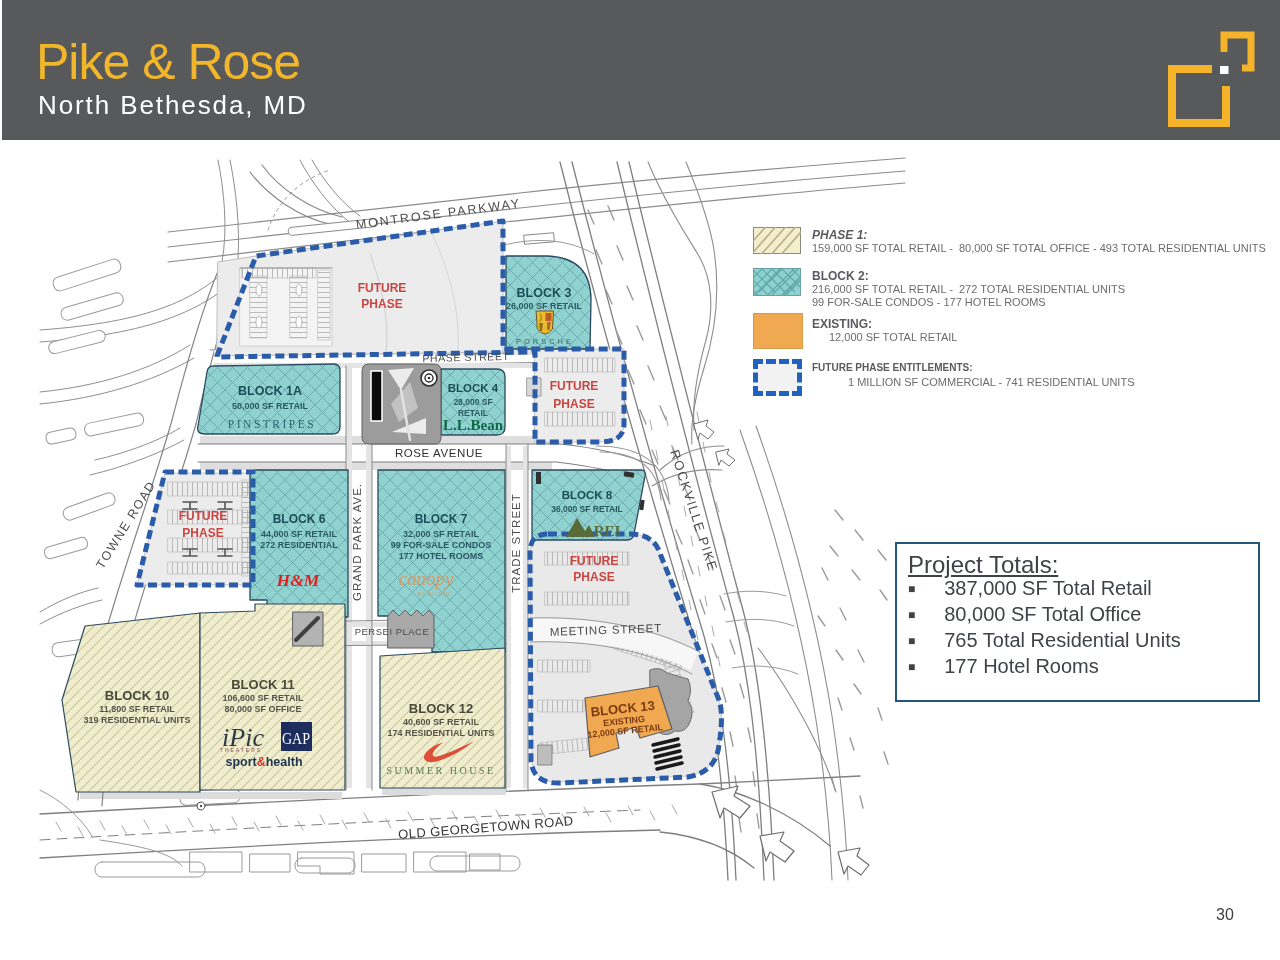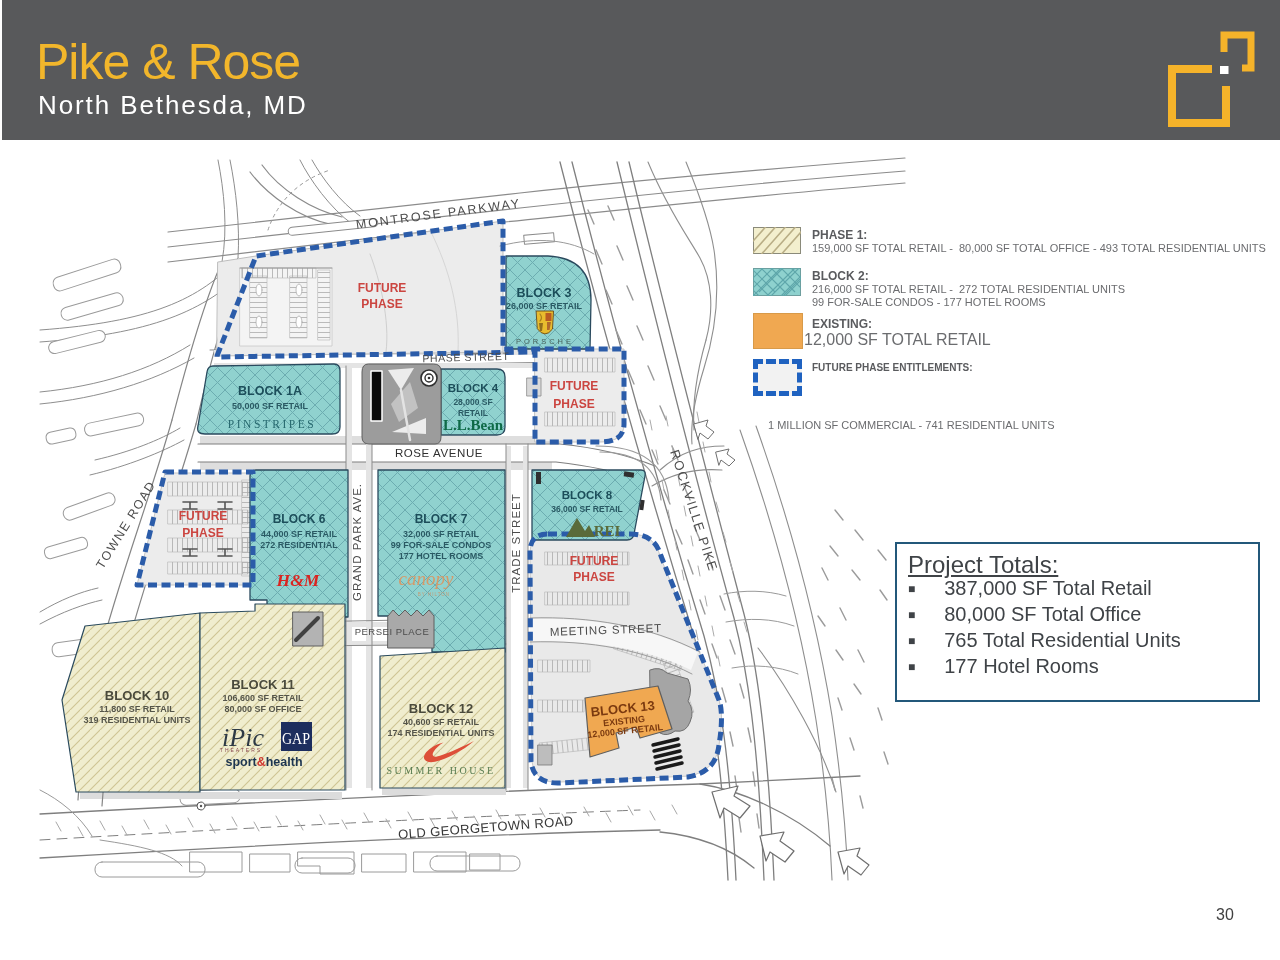--- a/index.html
+++ b/index.html
@@ -482,42 +482,42 @@
   <text x="624" y="734" font-size="9" font-weight="bold" fill="#7b3a10">12,000 SF RETAIL</text>
 </g>
 </g>
 </svg>
 
 <svg class="abs" style="left:753px;top:227px;" width="48" height="27" viewBox="0 0 48 27">
  <rect x="0.5" y="0.5" width="47" height="26" fill="#f3efce" stroke="#8a8a7a"></rect>
  <path d="M-4,30 L26,-4 M6,30 L36,-4 M16,30 L46,-4 M26,30 L56,-4 M-14,30 L16,-4" stroke="#b9ae86" stroke-width="1.6" fill="none"></path>
 </svg>
 
-<div class="abs" style="left:812px;top:228px;color:#5a5b5e;font-size:12px;font-weight:bold;">PHASE 1:</div>
+<div class="abs" style="left:812px;top:228px;color:#5a5b5e;font-size:12px;font-weight:bold;font-style:italic;">PHASE 1:</div>
 <div class="abs" style="left:812px;top:242px;color:#6b6c6f;font-size:11px;">159,000 SF TOTAL RETAIL -&nbsp; 80,000 SF TOTAL OFFICE - 493 TOTAL RESIDENTIAL UNITS</div>
 
 <svg class="abs" style="left:753px;top:268px;" width="48" height="28" viewBox="0 0 48 28">
  <rect x="0.5" y="0.5" width="47" height="27" fill="#8ed1ce" stroke="#6e9e9e"></rect>
  <path d="M-4,14 L14,-4 M6,24 L30,0 M18,28 L46,0 M32,28 L52,8 M-4,24 L24,-4 M-4,4 L4,-4 M0,28 L28,0 M14,28 L42,0 M28,28 L50,6" stroke="#5fa7ab" stroke-width="1.2" fill="none"></path>
  <path d="M34,-4 L56,18 M24,-4 L52,24 M14,-4 L42,24 M4,-4 L32,24 M-6,-4 L22,24 M-6,6 L16,28 M-6,16 L6,28 M44,-4 L56,8 M2,28 L-6,20 M30,28 L52,6" stroke="#5fa7ab" stroke-width="1.2" fill="none"></path>
 </svg>
 
 <div class="abs" style="left:812px;top:269px;color:#5a5b5e;font-size:12px;font-weight:bold;">BLOCK 2:</div>
 <div class="abs" style="left:812px;top:283px;color:#6b6c6f;font-size:11px;">216,000 SF TOTAL RETAIL -&nbsp; 272 TOTAL RESIDENTIAL UNITS</div>
 <div class="abs" style="left:812px;top:296px;color:#6b6c6f;font-size:11px;">99 FOR-SALE CONDOS - 177 HOTEL ROOMS</div>
 
 <div class="abs" style="left:753px;top:313px;width:48px;height:34px;background:#f0a851;border:1px solid #d89a49;"></div>
 
 <div class="abs" style="left:812px;top:317px;color:#5a5b5e;font-size:12px;font-weight:bold;">EXISTING:</div>
-<div class="abs" style="left:804px;top:331px;color:#6b6c6f;font-size:16px;">12,000 SF TOTAL RETAIL</div>
+<div class="abs" style="left:829px;top:331px;color:#6b6c6f;font-size:11px;">12,000 SF TOTAL RETAIL</div>
 
 <div class="abs" style="left:753px;top:359px;width:39px;height:27px;background:#f2f2f2;border:5px dashed #1f62c0;"></div>
 
 <div class="abs" style="left:812px;top:362px;color:#5a5b5e;font-size:10px;font-weight:bold;">FUTURE PHASE ENTITLEMENTS:</div>
-<div class="abs" style="left:768px;top:376px;color:#6b6c6f;font-size:11px;margin-top:43px;">1 MILLION SF COMMERCIAL - 741 RESIDENTIAL UNITS</div>
+<div class="abs" style="left:848px;top:376px;color:#6b6c6f;font-size:11px;">1 MILLION SF COMMERCIAL - 741 RESIDENTIAL UNITS</div>
 
 <div class="abs" style="left:895px;top:542px;width:361px;height:156px;background:#ffffff;border:2px solid #23587a;"></div>
 
 <div class="abs" style="left:908px;top:551px;color:#3f4347;font-size:24px;text-decoration:underline;">Project Totals:</div>
 
 <div class="abs" style="left:908px;top:576px;color:#3f4347;font-size:20px;line-height:25px;">
   <div><span style="font-size:12px;vertical-align:2px;">■</span><span style="display:inline-block;width:29px;"></span>387,000 SF Total Retail</div>
   <div><span style="font-size:12px;vertical-align:2px;">■</span><span style="display:inline-block;width:29px;"></span>80,000 SF Total Office</div>
   <div><span style="font-size:12px;vertical-align:2px;">■</span><span style="display:inline-block;width:29px;"></span>765 Total Residential Units</div>
   <div><span style="font-size:12px;vertical-align:2px;">■</span><span style="display:inline-block;width:29px;"></span>177 Hotel Rooms</div>

